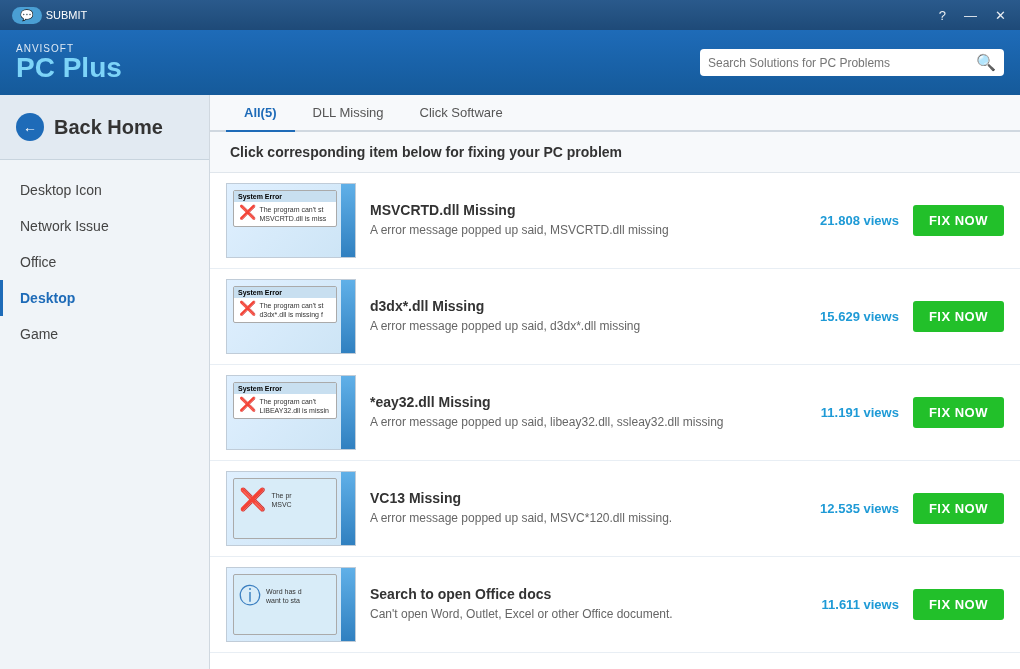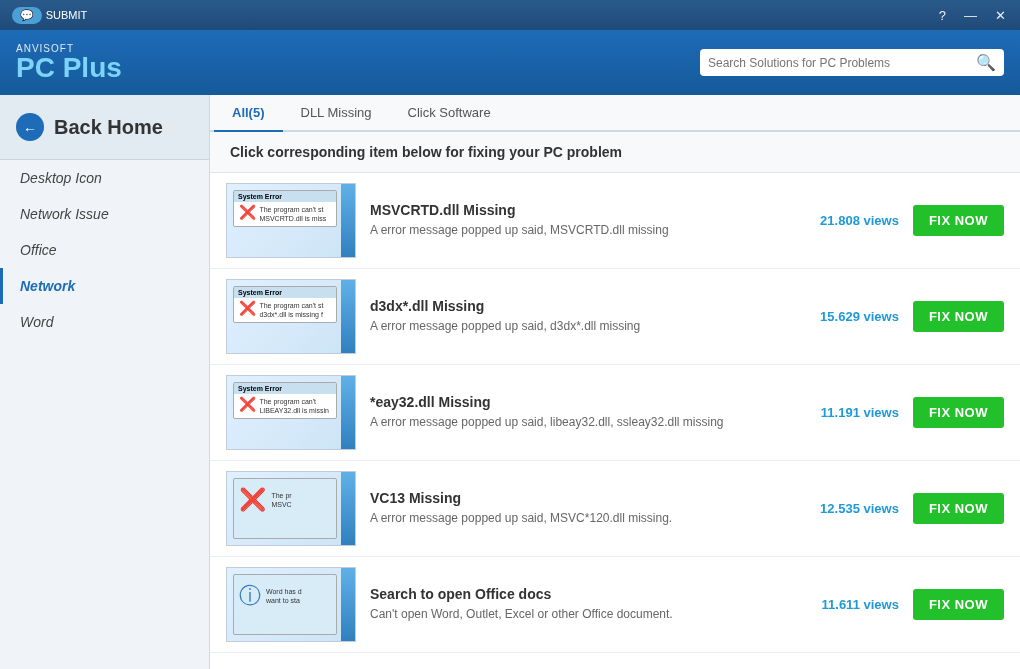--- a/index.html
+++ b/index.html
@@ -63,21 +63,21 @@
       cursor: pointer;
     }
     .back-arrow {
       width: 28px; height: 28px;
       background: #1e6bb8;
       border-radius: 50%;
       display: flex; align-items: center; justify-content: center;
       color: #fff; font-size: 14px;
     }
     .back-home-label { font-size: 20px; font-weight: bold; color: #333; }
-    .nav-items { padding: 0 0; font-style: italic; }
+    .nav-items { padding: 12px 0; }
     .nav-item {
       padding: 10px 20px;
       font-size: 14px;
       color: #444;
       cursor: pointer;
     }
     .nav-item.active {
       color: #1e6bb8;
       font-weight: bold;
       border-left: 3px solid #1e6bb8;
@@ -85,21 +85,21 @@
     }
 
     
     .content { flex: 1; background: #fff; overflow: hidden; display: flex; flex-direction: column; }
 
     
     .tabs {
       display: flex;
       align-items: center;
       border-bottom: 2px solid #d0d8e0;
-      padding: 0 4px;
+      padding: 0 16px;
       background: #f7f9fb;
     }
     .tab {
       padding: 10px 18px;
       font-size: 13px;
       color: #555;
       cursor: pointer;
       border-bottom: 2px solid transparent;
       margin-bottom: -2px;
     }
@@ -190,22 +190,22 @@
 
   <div class="sidebar">
     <div class="back-home">
       <div class="back-arrow">←</div>
       <span class="back-home-label">Back Home</span>
     </div>
     <div class="nav-items">
       <div class="nav-item">Desktop Icon</div>
       <div class="nav-item">Network Issue</div>
       <div class="nav-item">Office</div>
-      <div class="nav-item active">Network</div>
-      <div class="nav-item">Word</div>
+      <div class="nav-item active">Desktop</div>
+      <div class="nav-item">Game</div>
     </div>
   </div>
 
   <div class="content">
 
     <div class="tabs">
       <div class="tab active">All(5)</div>
       <div class="tab">DLL Missing</div>
       <div class="tab">Click Software</div>
     </div>

